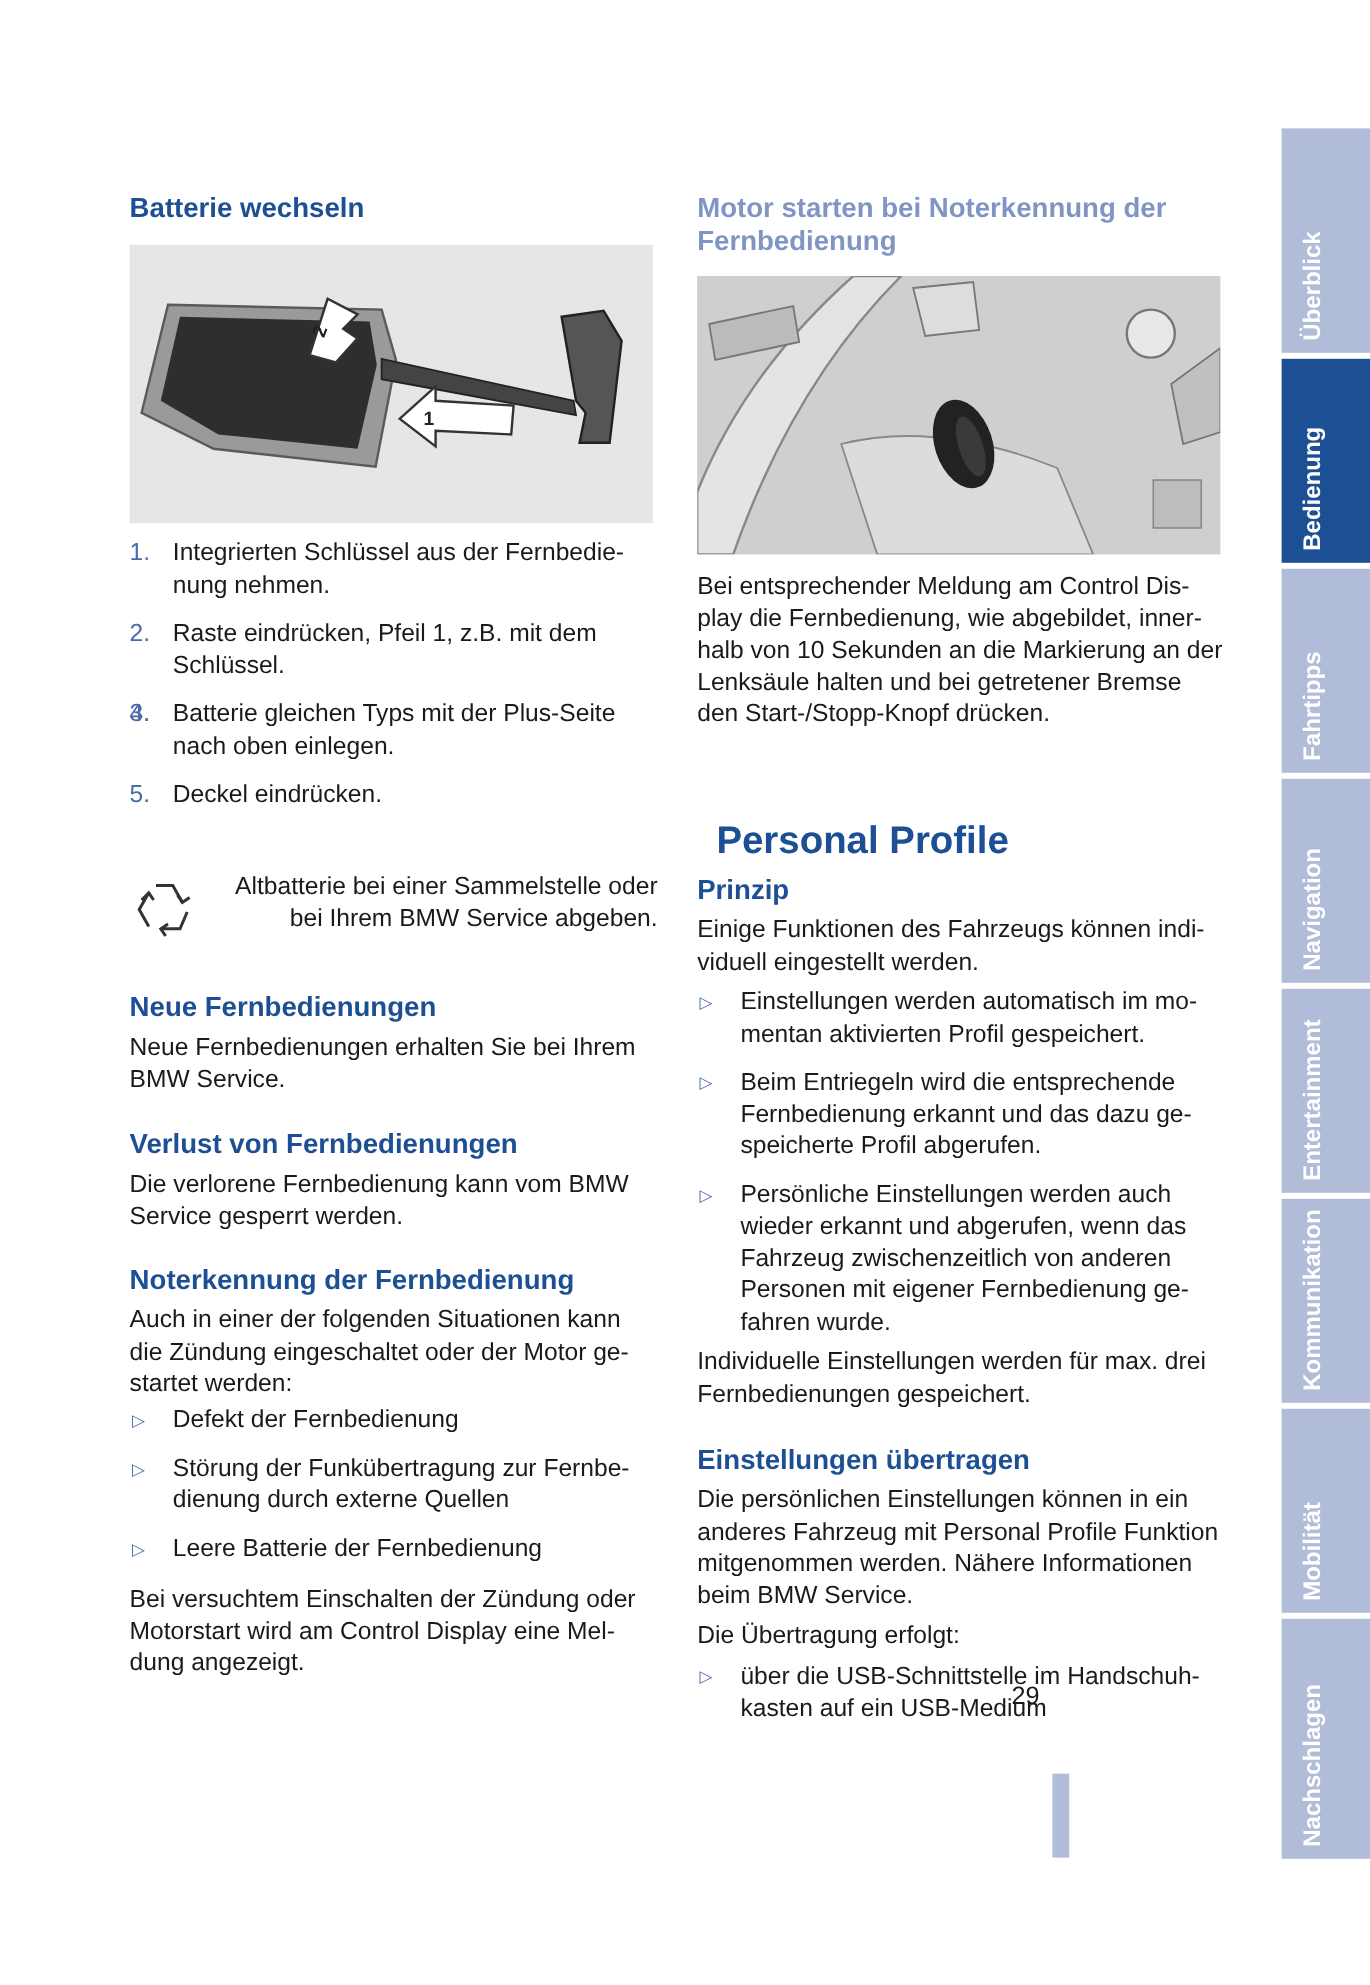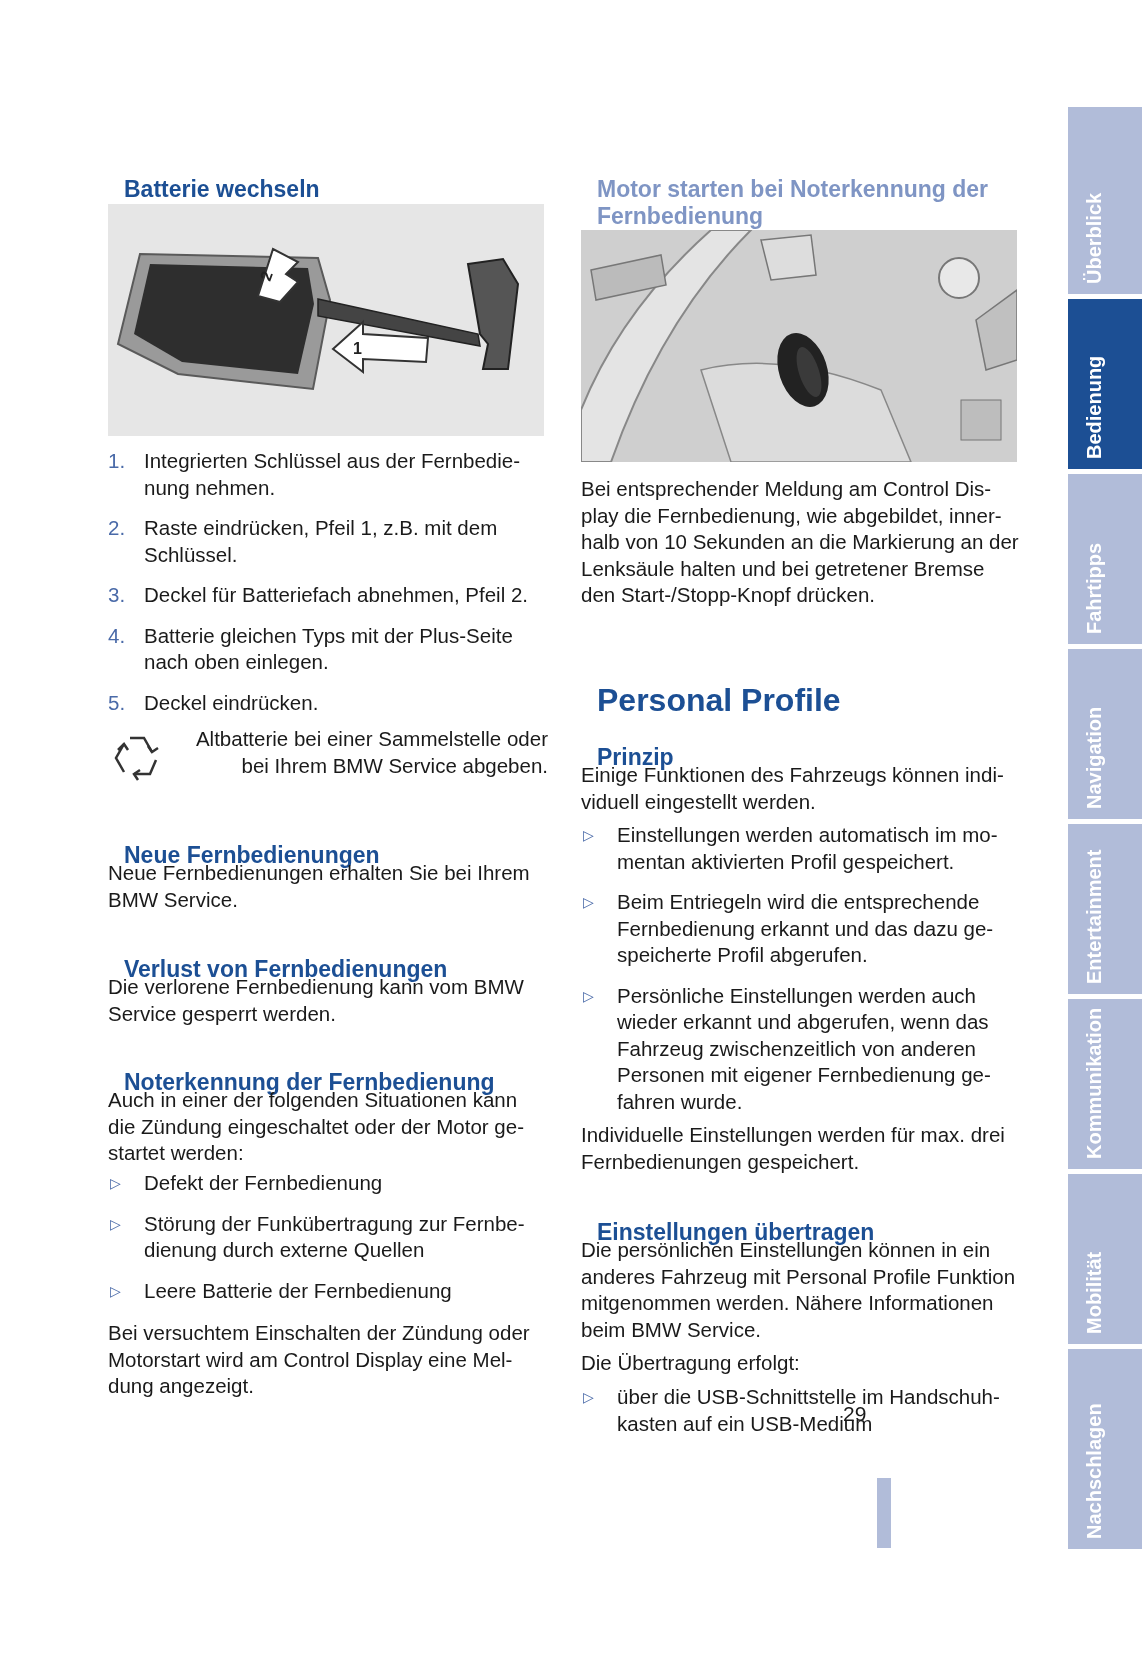--- a/index.html
+++ b/index.html
@@ -2,21 +2,21 @@
 <html><head>
 <meta charset="utf-8">
 <style>
   html, body { margin: 0; padding: 0; background: #ffffff; }
   body { width: 1142px; height: 1654px; position: relative; overflow: hidden;
          font-family: "Liberation Sans", sans-serif; color: #1a1a1a; }
   .col { position: absolute; top: 0; }
   .col-left { left: 108px; width: 440px; }
   .col-right { left: 581px; width: 440px; }
 
-  .h3 { position: absolute; font-weight: bold; font-size: 23px; color: #1c4f94; line-height: 27px; margin: 16px; }
+  .h3 { position: absolute; font-weight: bold; font-size: 23px; color: #1c4f94; line-height: 27px; margin: 0; }
   .h3.muted { color: #7f95c4; }
   .h1 { position: absolute; font-weight: bold; font-size: 32px; color: #1c4f94; margin: 16px; line-height: 38px; }
   .p { position: absolute; font-size: 20.5px; line-height: 26.5px; margin: 0; width: 440px; }
 
   .figure { position: absolute; background: #e6e6e6; overflow: hidden; }
 
   .olist { position: absolute; margin: 0; padding: 0; list-style: none; width: 440px; }
   .olist li { position: relative; padding-left: 36px; font-size: 20.5px; line-height: 26.5px; margin-bottom: 14px; }
   .olist .num { position: absolute; left: 0; top: 0; color: #4a6aa8; }
 
@@ -56,21 +56,21 @@
       <polygon points="150,92 165,45 190,58 178,70 190,78 172,98" fill="#ffffff" stroke="#333" stroke-width="2"></polygon>
       <text x="162" y="78" font-size="16" font-weight="bold" fill="#222" font-family="Liberation Sans, sans-serif" transform="rotate(-70 162 78)">2</text>
       <polygon points="225,145 255,118 255,130 320,134 318,158 255,155 255,168" fill="#ffffff" stroke="#333" stroke-width="2"></polygon>
       <text x="245" y="150" font-size="16" font-weight="bold" fill="#222" font-family="Liberation Sans, sans-serif">1</text>
     </svg>
   </div>
 
   <ol class="olist" style="top:448px">
     <li><span class="num">1.</span><span>Integrierten Schlüssel aus der Fernbedie-nung nehmen.</span></li>
     <li><span class="num">2.</span><span>Raste eindrücken, Pfeil 1, z.B. mit dem Schlüssel.</span></li>
-    <li><span class="num">3.</span><span>Deckel für Batteriefach abnehmen, Pfeil 2.</span></li>
+    <li><span class="num">3.</span></li>
     <li><span class="num">4.</span><span>Batterie gleichen Typs mit der Plus-Seite nach oben einlegen.</span></li>
     <li><span class="num">5.</span><span>Deckel eindrücken.</span></li>
   </ol>
 
   <div class="note" style="top:726px">
     <svg class="recycle" viewBox="0 0 58 56">
       <g fill="none" stroke="#333" stroke-width="2.5">
         <path d="M22 10 L36 10 L44 24"></path>
           <path d="M40 18 L44 24 L50 20"></path>
         <path d="M48 32 L42 46 L26 46"></path>

